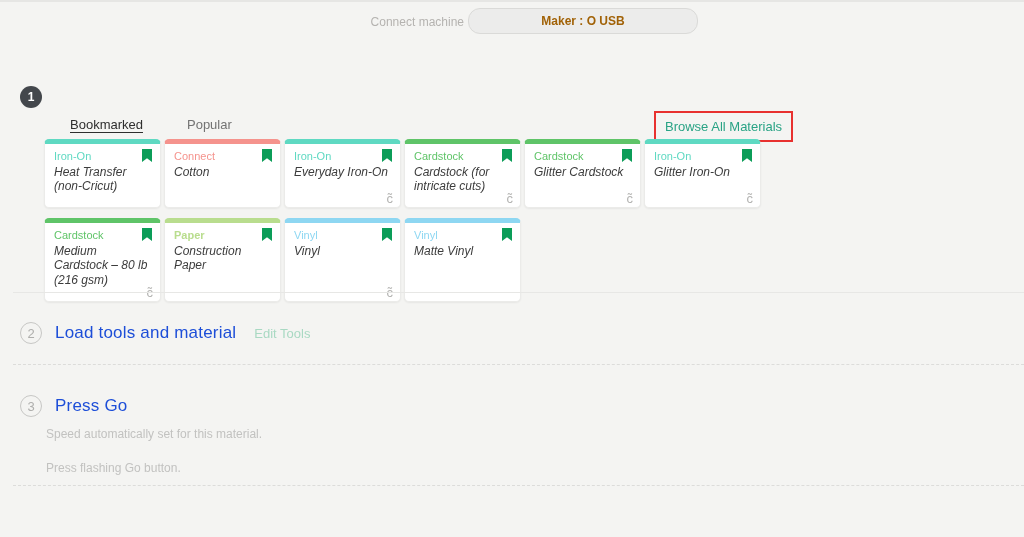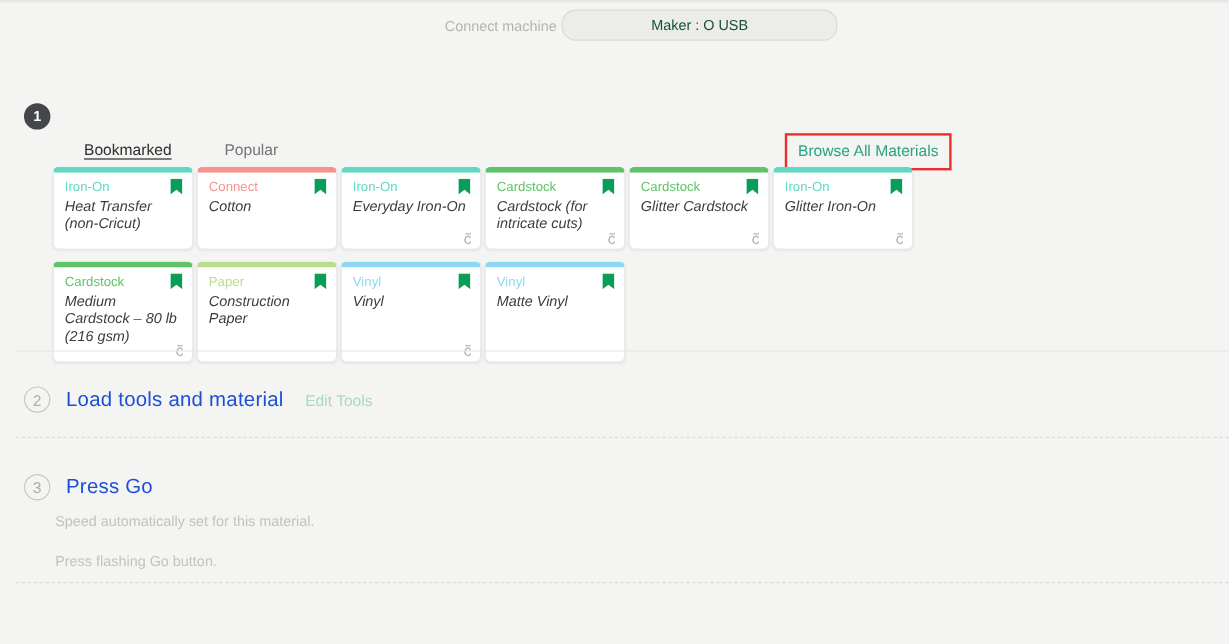--- a/index.html
+++ b/index.html
@@ -15,23 +15,24 @@
     border-top: 2px solid #e6e6e4;
   }
   
   .connect-label {
     position: absolute; top: 15px; left: 350px; width: 114px;
     text-align: right; font-size: 12px; color: #b5b3b0;
   }
   .machine-button {
     position: absolute; top: 8px; left: 468px; width: 230px; height: 26px;
     background: #ececeb; border: 1px solid #dadad8; border-radius: 12px;
-    font-size: 12px; color: #14532d;
+    font-size: 12px; color: #a16207;
     display: flex; align-items: center; justify-content: center;
     cursor: pointer;
+    font-weight: bold;
   }
   
   .step-row { position: absolute; left: 20px; display: flex; align-items: center; }
   .step-circle {
     width: 22px; height: 22px; border-radius: 50%; flex: 0 0 22px;
     display: flex; align-items: center; justify-content: center;
     font-size: 12px;
   }
   .step-circle.active { background: #43474c; color: #ffffff; font-weight: bold; }
   .step-circle.inactive { border: 1px solid #c7c7c5; color: #aeaeac; font-size: 13px; }
@@ -189,21 +190,21 @@
           <path d="M0 0 H10 V13 L5 9.2 L0 13 Z" fill="#0b9d58"></path>
         </svg>
       </span>
     </div>
     <div class="name">Medium Cardstock – 80 lb (216 gsm)</div>
     <span class="cricut-mark">c̃</span>
   </div>
 
   <div class="card" style="border-top-color: rgb(185, 221, 142);">
     <div class="cat-row">
-      <span class="cat" style="color: rgb(185, 221, 142);">Paper</span>
+      <span class="cat" style="color: rgb(185, 221, 142); font-weight: bold;">Paper</span>
       <span class="bookmark">
         <svg viewBox="0 0 10 13" xmlns="http://www.w3.org/2000/svg">
           <path d="M0 0 H10 V13 L5 9.2 L0 13 Z" fill="#0b9d58"></path>
         </svg>
       </span>
     </div>
     <div class="name">Construction Paper</div>
 
   </div>
 

